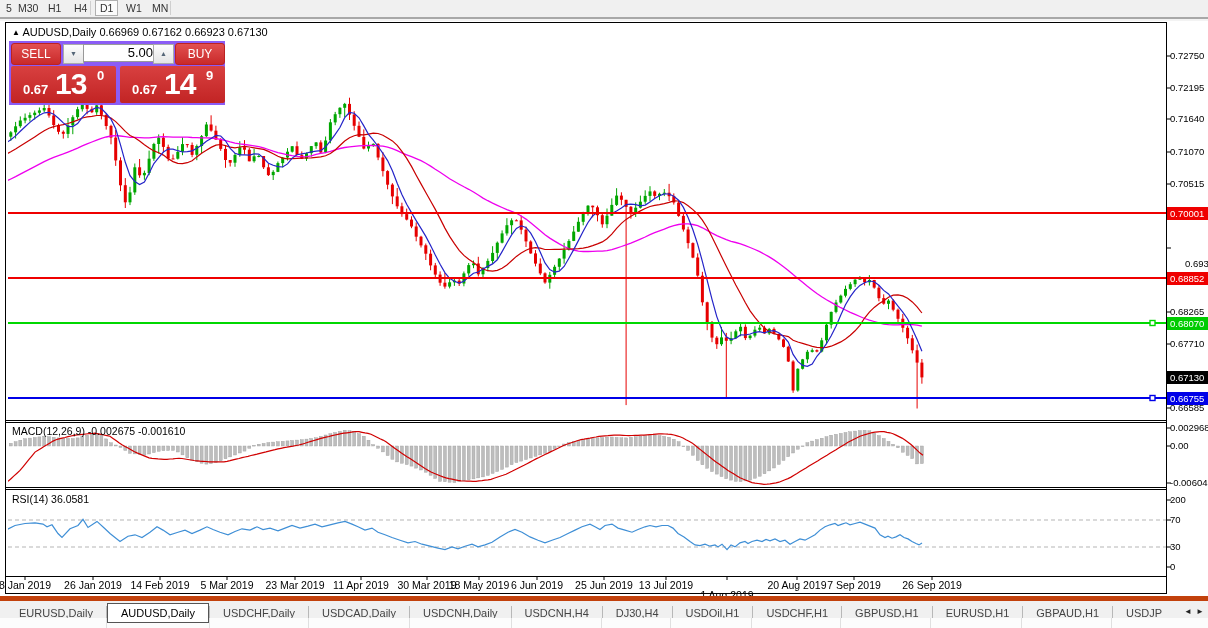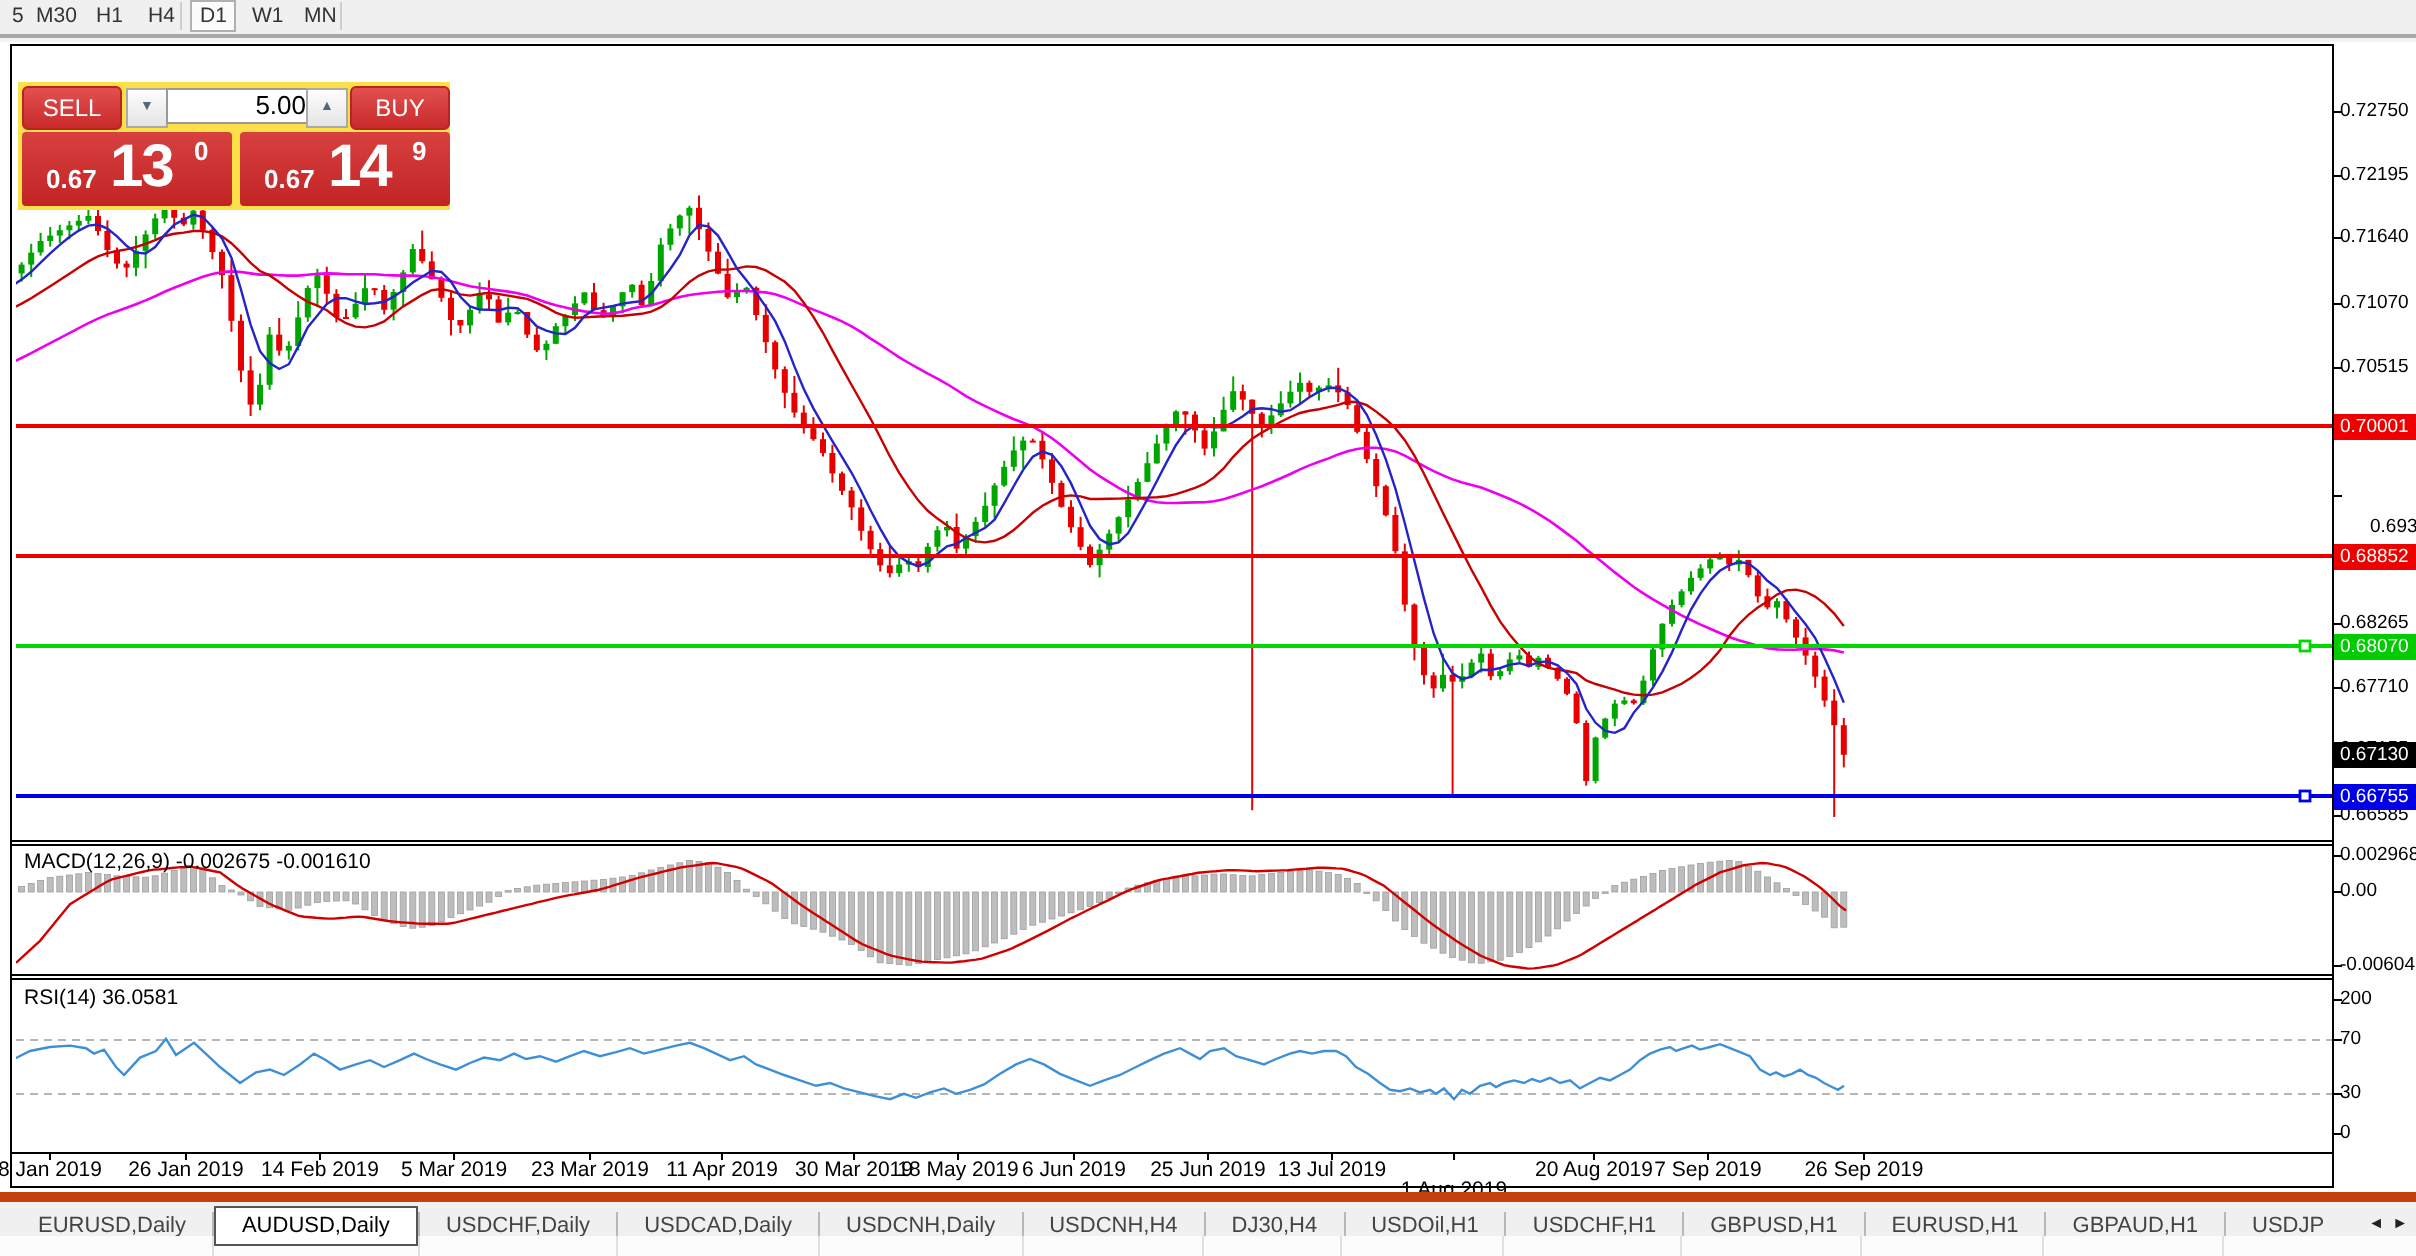--- a/index.html
+++ b/index.html
@@ -13,21 +13,21 @@
   #toolbar-edge{position:absolute;left:0;top:17px;width:1208px;height:2px;background:#a8a8a8;border-bottom:2px solid #f3f3f3;}
   
   .frame{position:absolute;background:#000;}
   
   #plot{position:absolute;left:0;top:0;}
   
   #chart-title{position:absolute;left:12px;top:26px;font-size:11px;color:#000;}
   #chart-title .tri{font-size:8px;vertical-align:1px;}
   #chart-title b{font-weight:normal;}
   
-  #trade-panel{position:absolute;left:9px;top:41px;width:216px;height:64px;background:#fde047;}
+  #trade-panel{position:absolute;left:9px;top:41px;width:216px;height:64px;background:#8b5cf6;}
   .tp-btn{position:absolute;height:20px;color:#fff;font-size:12px;text-align:center;line-height:20px;
      background:linear-gradient(#e25050,#c92a2a);border:1px solid #b22;border-radius:3px;cursor:pointer;}
   #sell-btn{left:2px;top:2px;width:48px;}
   #buy-btn{left:166px;top:2px;width:48px;}
   .spin-btn{position:absolute;top:3px;width:19px;height:18px;background:linear-gradient(#fdfdfd,#e4e4e4);
      border:1px solid #aaa;color:#567;font-size:7px;text-align:center;line-height:18px;cursor:pointer;}
   #vol-down{left:54px;}
   #vol-up{left:144px;}
   #vol-box{position:absolute;left:74px;top:3px;width:69px;height:16px;border:1px solid #999;background:#fff;
      font-size:13px;text-align:right;padding-right:4px;line-height:16px;color:#000;}
@@ -722,20 +722,25 @@
         <line x1="537" y1="576" x2="537" y2="580" stroke="#000" stroke-width="1"></line>
         <line x1="604" y1="576" x2="604" y2="580" stroke="#000" stroke-width="1"></line>
         <line x1="666" y1="576" x2="666" y2="580" stroke="#000" stroke-width="1"></line>
         <line x1="727" y1="576" x2="727" y2="580" stroke="#000" stroke-width="1"></line>
         <line x1="797" y1="576" x2="797" y2="580" stroke="#000" stroke-width="1"></line>
         <line x1="854" y1="576" x2="854" y2="580" stroke="#000" stroke-width="1"></line>
         <line x1="932" y1="576" x2="932" y2="580" stroke="#000" stroke-width="1"></line>
       </g>
 </svg>
 
+<div id="chart-title">
+  <span class="tri">▲</span>
+  <b>AUDUSD,Daily</b>
+  <span>0.66969 0.67162 0.66923 0.67130</span>
+</div>
 
 <div id="trade-panel">
   <div id="sell-btn" class="tp-btn">SELL</div>
   <div id="vol-down" class="spin-btn">▼</div>
   <div id="vol-box">5.00</div>
   <div id="vol-up" class="spin-btn">▲</div>
   <div id="buy-btn" class="tp-btn">BUY</div>
   <div id="sell-box" class="px-box">
     <span class="px-small">0.67</span>
     <span class="px-big">13</span>

